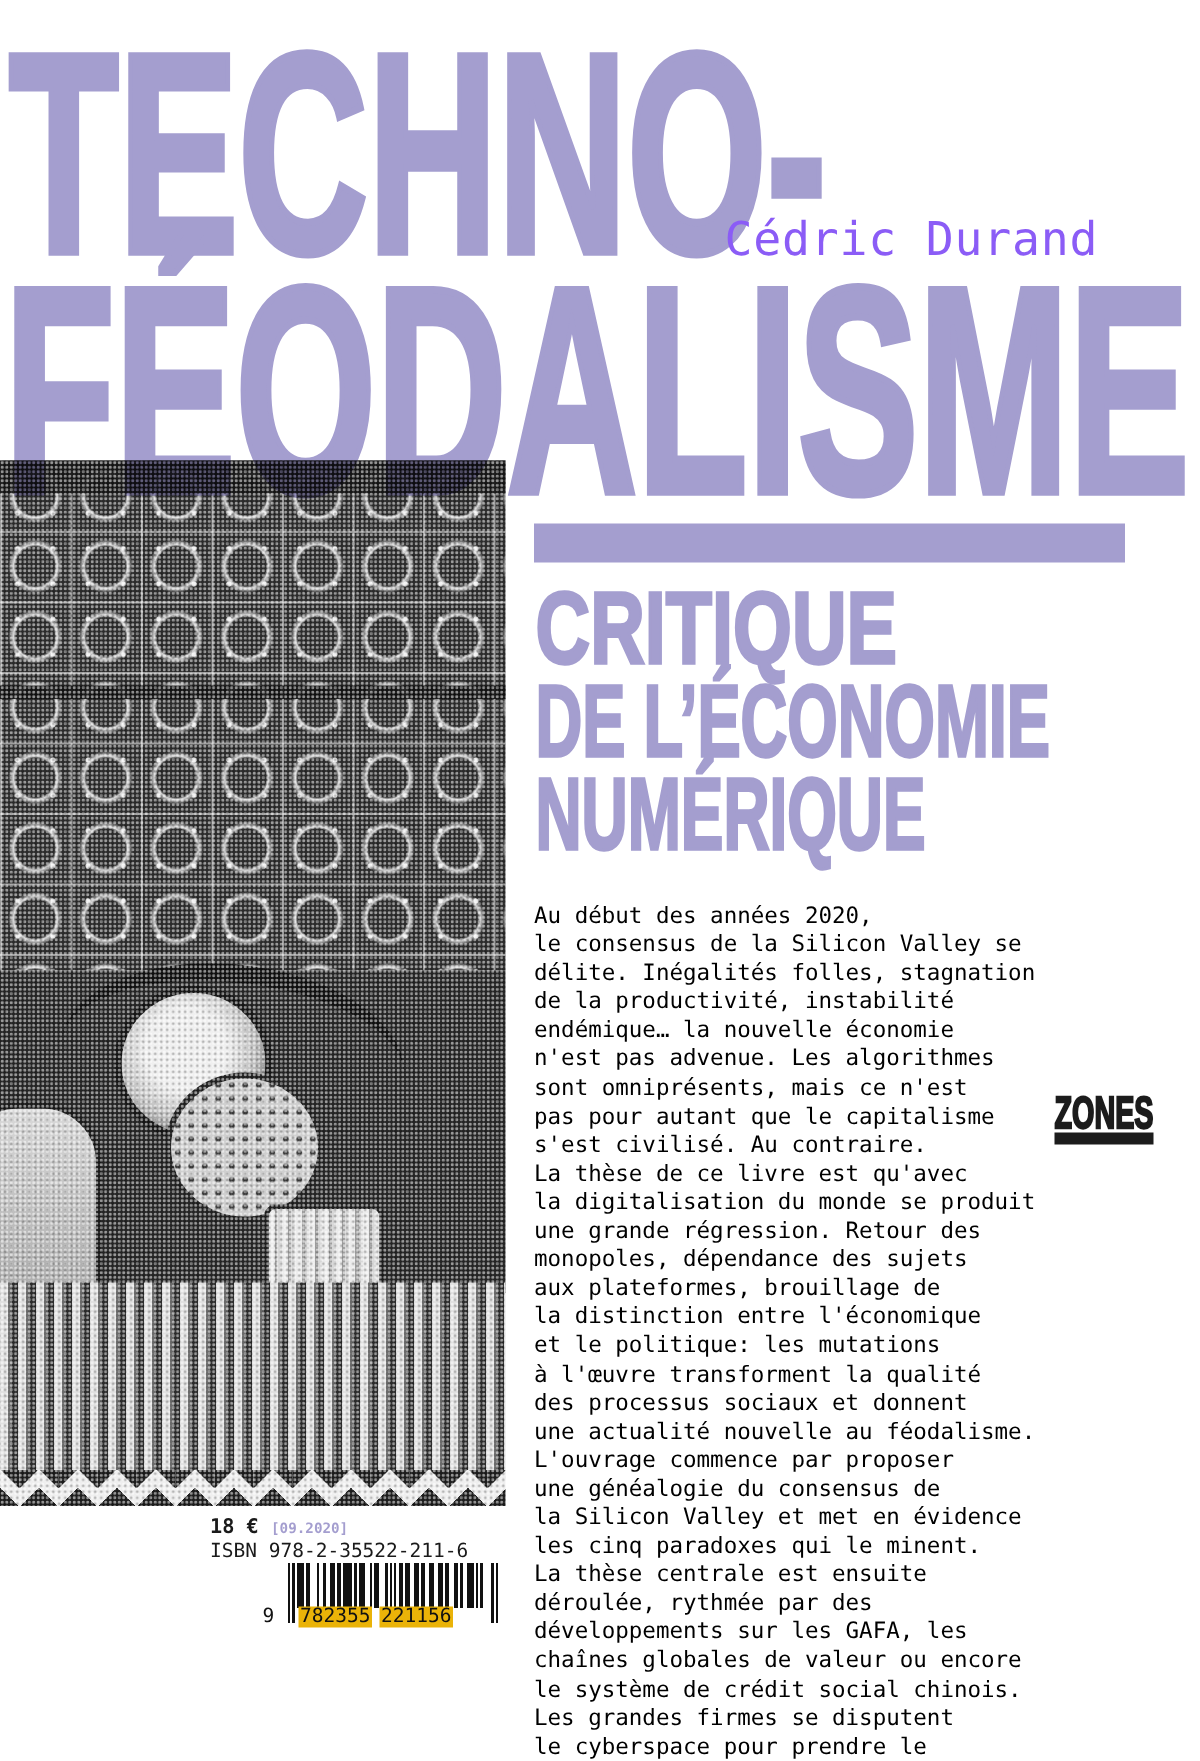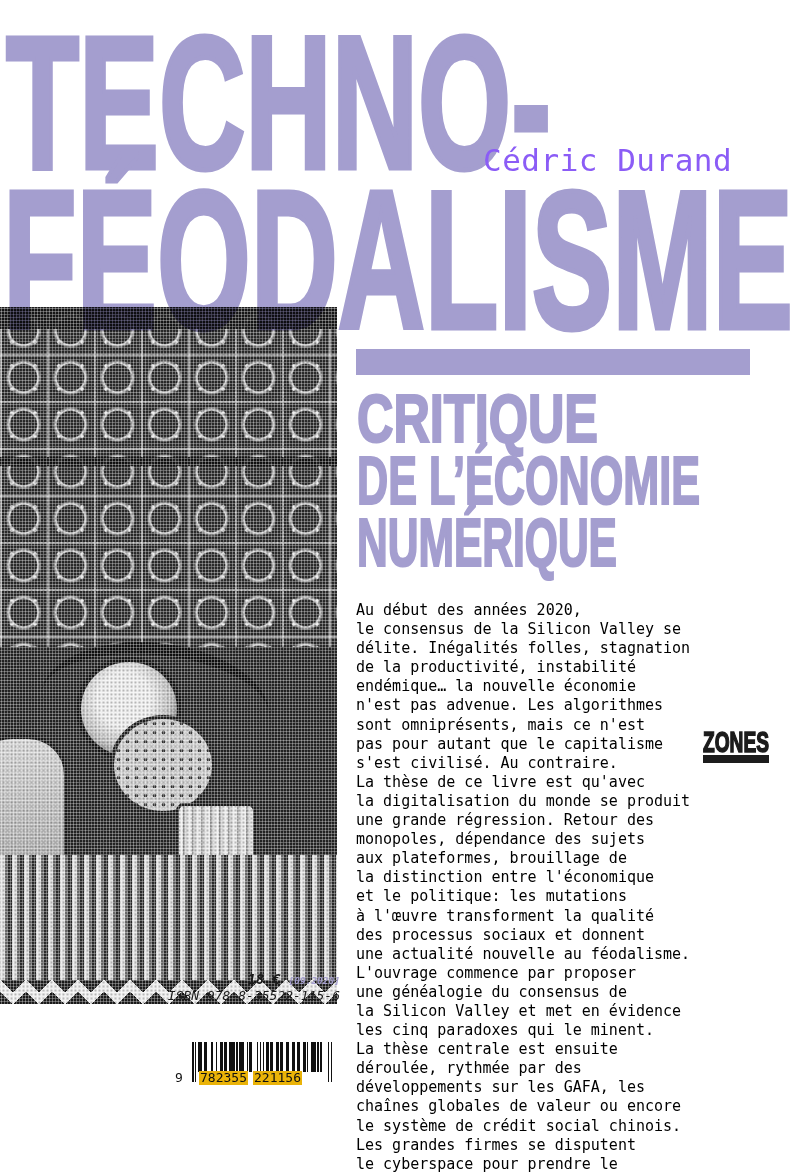--- a/index.html
+++ b/index.html
@@ -19,21 +19,21 @@
   
   #author{left:483px;top:142px;font-size:31px;letter-spacing:.5px;color:#8b5cf6;}
   
   #accent-bar{left:356px;top:349px;width:394px;height:26px;background:#a49ecf;}
   
   #blurb{left:356px;top:601px;width:370px;font-size:15px;line-height:19.1px;
          white-space:pre-line;color:#000000;}
   
   #zones{left:703px;top:727px;width:76px;height:42px;overflow:visible;}
   
-  #imprint{left:140px;top:972px;width:200px;text-align:right;font-style:italic;}
+  #imprint{left:140px;top:1011px;width:200px;}
   #price-line{font-size:13.5px;font-weight:bold;line-height:15px;}
   #edition-date{font-size:9.5px;color:#a49ecf;font-weight:bold;}
   #isbn-line{font-size:13px;line-height:15px;letter-spacing:0;}
   
   #barcode{left:192px;top:1042px;width:140px;height:55px;}
   #ean-bars{position:absolute;left:0;top:0;}
   .bc-digit{position:absolute;font-size:13px;color:#111;background:#eab308;line-height:14px;}
   #bc-first{left:-17px;top:29px;background:transparent;}
   #bc-left{left:7px;top:29px;padding:0 1px;}
   #bc-right{left:61px;top:29px;padding:0 1px;}
@@ -147,21 +147,21 @@
 Les grandes firmes se disputent
 le cyberspace pour prendre le</div>
 
 <svg id="zones" class="abs">
   <text class="zones-text" x="0" y="25" font-size="30" textLength="66" lengthAdjust="spacingAndGlyphs">ZONES</text>
   <rect x="0" y="28" width="66" height="8" fill="#1c1c1c"></rect>
 </svg>
 
 <div id="imprint" class="abs">
   <div id="price-line"><span>18 €</span>&nbsp;<span id="edition-date">[09.2020]</span></div>
-  <div id="isbn-line">ISBN 978-8-35522-115-6</div>
+  <div id="isbn-line">ISBN 978-2-35522-211-6</div>
 </div>
 
 <div id="barcode" class="abs">
   <svg id="ean-bars" width="140" height="40" viewBox="0 0 140 40" shape-rendering="crispEdges">
       <rect x="0.00" y="0" width="1.53" height="40" fill="#111"></rect>
       <rect x="2.95" y="0" width="1.53" height="40" fill="#111"></rect>
       <rect x="5.89" y="0" width="1.53" height="30" fill="#111"></rect>
       <rect x="7.37" y="0" width="1.53" height="30" fill="#111"></rect>
       <rect x="8.84" y="0" width="1.53" height="30" fill="#111"></rect>
       <rect x="11.79" y="0" width="1.53" height="30" fill="#111"></rect>

